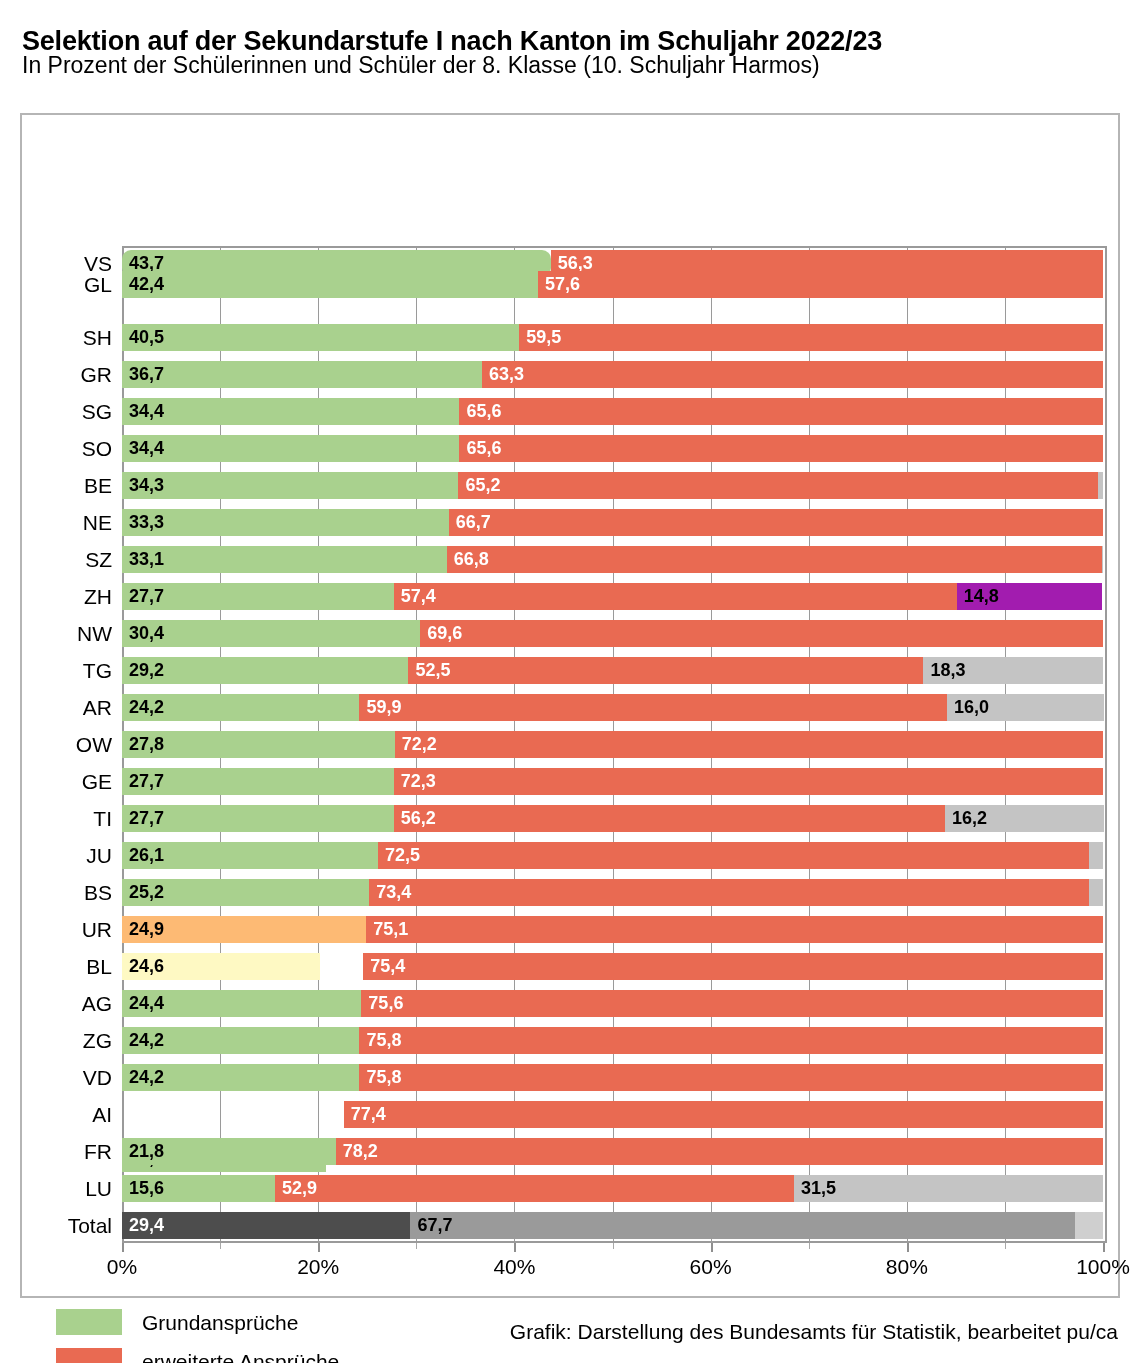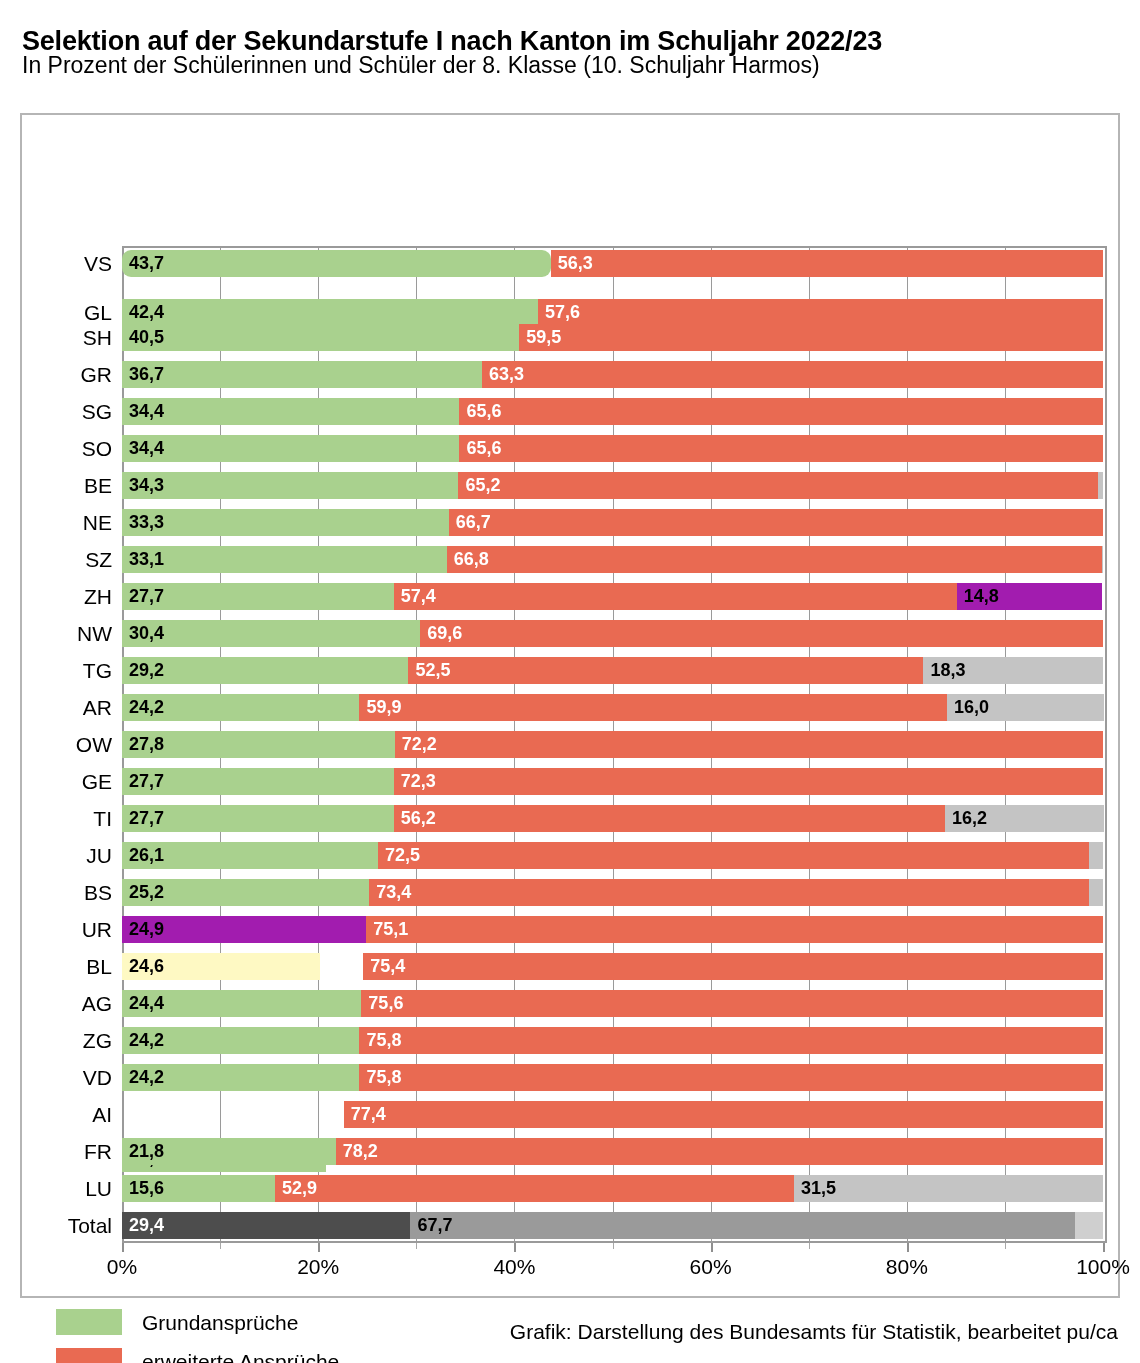--- a/index.html
+++ b/index.html
@@ -215,21 +215,21 @@
         <div class="row-label">VS</div>
         <div class="bars">
           <div class="seg" style="left: 0px; width: 428.697px; background: rgb(169, 209, 142); border-radius: 9px;">
             <span class="seg-label lbl-dark">43,7</span>
           </div>
           <div class="seg" style="left: 428.697px; width: 552.303px; background: rgb(233, 106, 82);">
             <span class="seg-label lbl-light">56,3</span>
           </div>
         </div>
       </div>
-      <div class="bar-row" style="top: 184px;">
+      <div class="bar-row" style="top: 156px;">
         <div class="row-label">GL</div>
         <div class="bars">
           <div class="seg" style="left: 0px; width: 415.944px; background: rgb(169, 209, 142);">
             <span class="seg-label lbl-dark">42,4</span>
           </div>
           <div class="seg" style="left: 415.944px; width: 565.056px; background: rgb(233, 106, 82);">
             <span class="seg-label lbl-light">57,6</span>
           </div>
         </div>
       </div>
@@ -421,21 +421,21 @@
           </div>
           <div class="seg" style="left: 247.212px; width: 720.054px; background: rgb(233, 106, 82);">
             <span class="seg-label lbl-light">73,4</span>
           </div>
           <div class="seg" style="left: 967.266px; width: 13.734px; background: rgb(196, 196, 196);"></div>
         </div>
       </div>
       <div class="bar-row" style="top: 801px;">
         <div class="row-label">UR</div>
         <div class="bars">
-          <div class="seg" style="left: 0px; width: 244.269px; background: #a21caf;">
+          <div class="seg" style="left: 0px; width: 244.269px; background: #fdba74;">
             <span class="seg-label lbl-dark">24,9</span>
           </div>
           <div class="seg" style="left: 244.269px; width: 736.731px; background: rgb(233, 106, 82);">
             <span class="seg-label lbl-light">75,1</span>
           </div>
         </div>
       </div>
       <div class="bar-row" style="top: 838px;">
         <div class="row-label">BL</div>
         <div class="bars">

